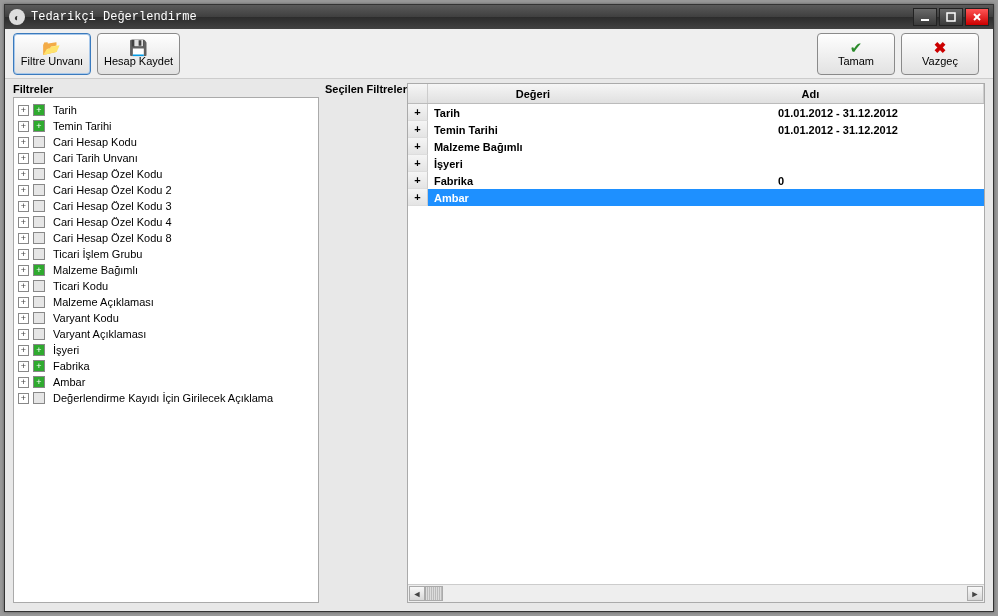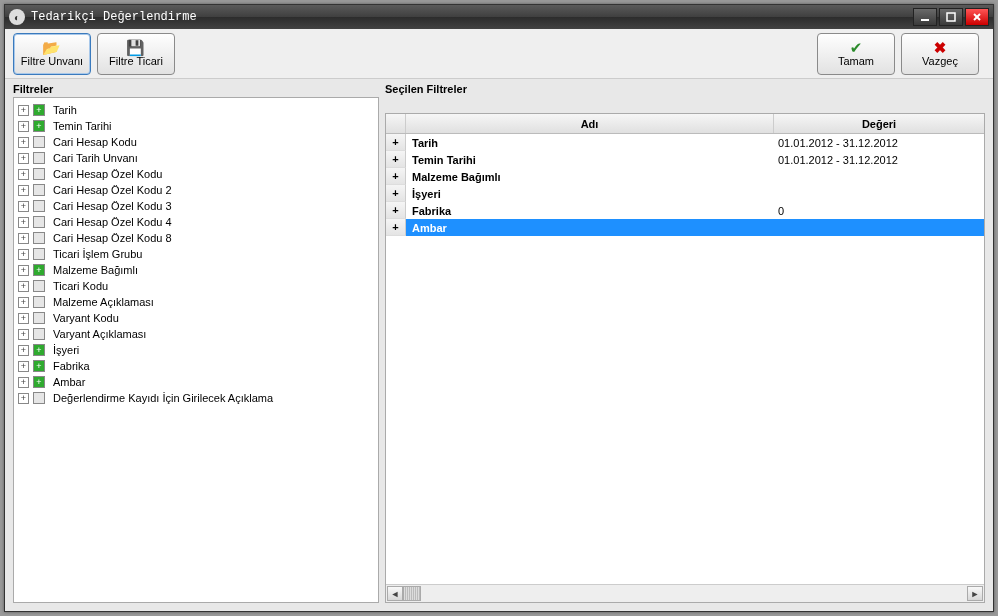--- a/index.html
+++ b/index.html
@@ -92,30 +92,29 @@
     gap: 6px;
     min-height: 0;
   }
   .panel-label {
     font-weight: bold;
     font-size: 11px;
     margin-bottom: 2px;
     color: #000;
   }
   .left-panel {
-    width: 366px;
+    width: 306px;
     display: flex;
     flex-direction: column;
   }
   .right-panel {
     flex: 1;
     display: flex;
-    flex-direction: column;
+    flex-direction: row;
     min-width: 0;
-    gap: 16px;
   }
   .panel-body {
     flex: 1;
     background: #fff;
     border: 1px solid #aaa;
     overflow: auto;
     position: relative;
   }
 
   
@@ -196,21 +195,21 @@
     line-height: 17px;
   }
   .gc-name {
     flex: 1;
     padding-left: 6px;
     font-weight: bold;
   }
   .gc-value {
     width: 210px;
     padding-left: 4px;
-    font-weight: normal;
+    font-weight: bold;
   }
   .grid-row.selected { background: #1e90ff; color: #fff; }
   .grid-row.selected .gc-marker { background: linear-gradient(to bottom,#f5f5f5,#e4e4e4); color: #000; }
 
   .hscroll {
     height: 18px;
     background: #eee;
     border-top: 1px solid #ccc;
     display: flex;
     align-items: center;
@@ -258,21 +257,21 @@
     </div>
   </div>
 
   <div class="toolbar">
     <div class="tbutton load active">
       <span class="ticon">📂</span>
       <span>Filtre Unvanı</span>
     </div>
     <div class="tbutton save">
       <span class="ticon">💾</span>
-      <span>Filtre Ticari</span>
+      <span>Hesap Kaydet</span>
     </div>
     <div class="spacer"></div>
     <div class="tbutton ok">
       <span class="ticon">✔</span>
       <span>Tamam</span>
     </div>
     <div class="tbutton cancel">
       <span class="ticon">✖</span>
       <span>Vazgeç</span>
     </div>
@@ -382,22 +381,22 @@
           </div>
       </div>
     </div>
 
     <div class="right-panel">
       <div class="panel-label">Seçilen Filtreler</div>
       <div class="panel-body">
         <div class="grid-wrapper">
           <div class="grid-header">
             <div class="gh-cell gh-marker"></div>
+            <div class="gh-cell gh-value">Değeri</div>
             <div class="gh-cell gh-name">Adı</div>
-            <div class="gh-cell gh-value">Değeri</div>
           </div>
           <div class="grid-body" id="grid-body">
               <div class="grid-row">
                 <div class="gc-marker">+</div>
                 <div class="gc-name">Tarih</div>
                 <div class="gc-value">01.01.2012 - 31.12.2012</div>
               </div>
               <div class="grid-row">
                 <div class="gc-marker">+</div>
                 <div class="gc-name">Temin Tarihi</div>

